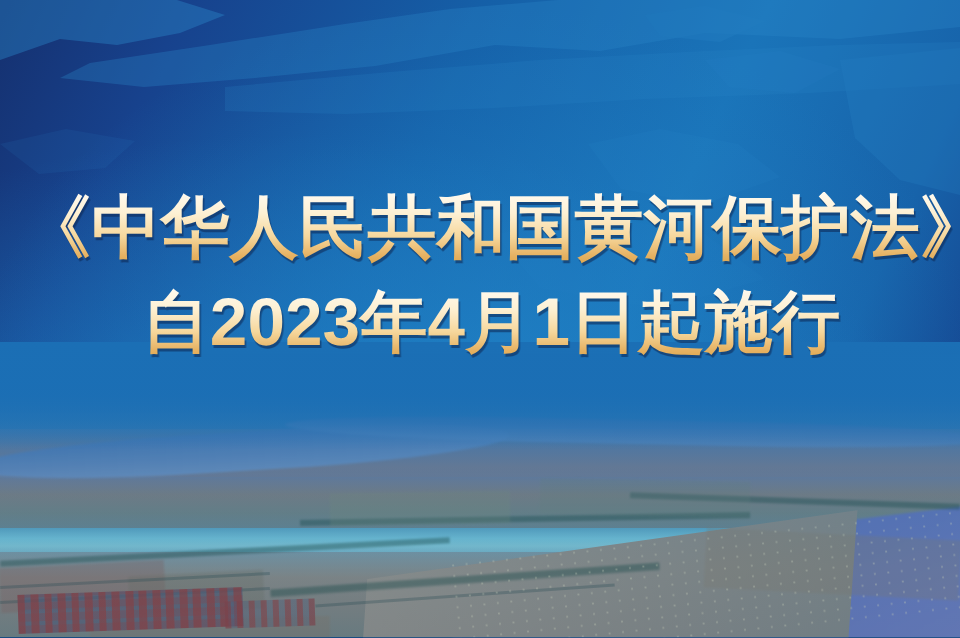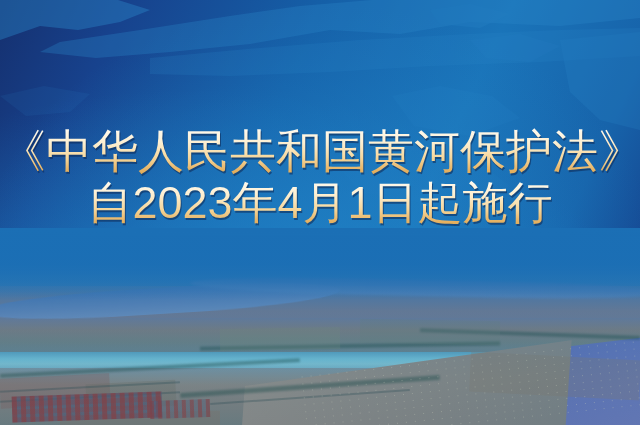--- a/index.html
+++ b/index.html
@@ -123,30 +123,31 @@
     position:absolute;left:0;top:128px;width:640px;
     text-align:center;
     line-height:1.04;
     letter-spacing:0px;
     font-weight:bold;
     -webkit-text-stroke:0px;
   }
   .hl-line{
     display:block;
     font-size:46px;
-    font-weight:normal;
+    font-weight:bold;
     background:linear-gradient(180deg,#fffaf0 0%,#fdf0d3 30%,#f6d79c 62%,#e6b263 88%,#dfa84f 100%);
     -webkit-background-clip:text;
     background-clip:text;
     color:transparent;
     -webkit-text-fill-color:transparent;
     filter:drop-shadow(1.5px 2px 0px rgba(12,38,82,.55));
     white-space:nowrap;
-  }
-  .hl-line.l2{font-size:45px;margin-top:4px;}
+    padding-left:15px;
+  }
+  .hl-line.l2{font-size:45px;margin-top:16px;}
 </style>
 </head>
 <body>
 
 <div id="poster">
 
   <div class="banner"></div>
 
   <svg class="map" viewBox="0 0 640 300" preserveAspectRatio="none">
     <g fill="#2a86c8">

